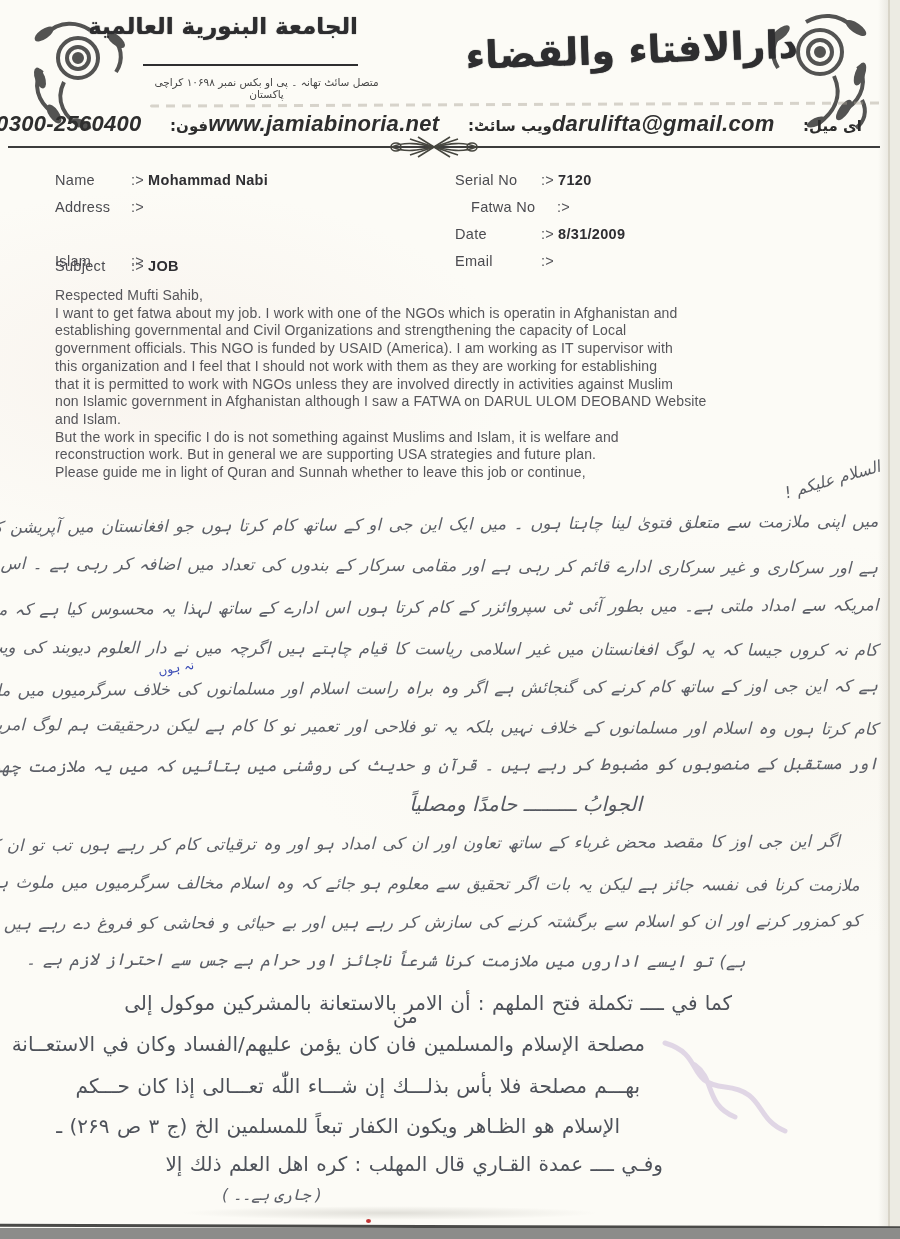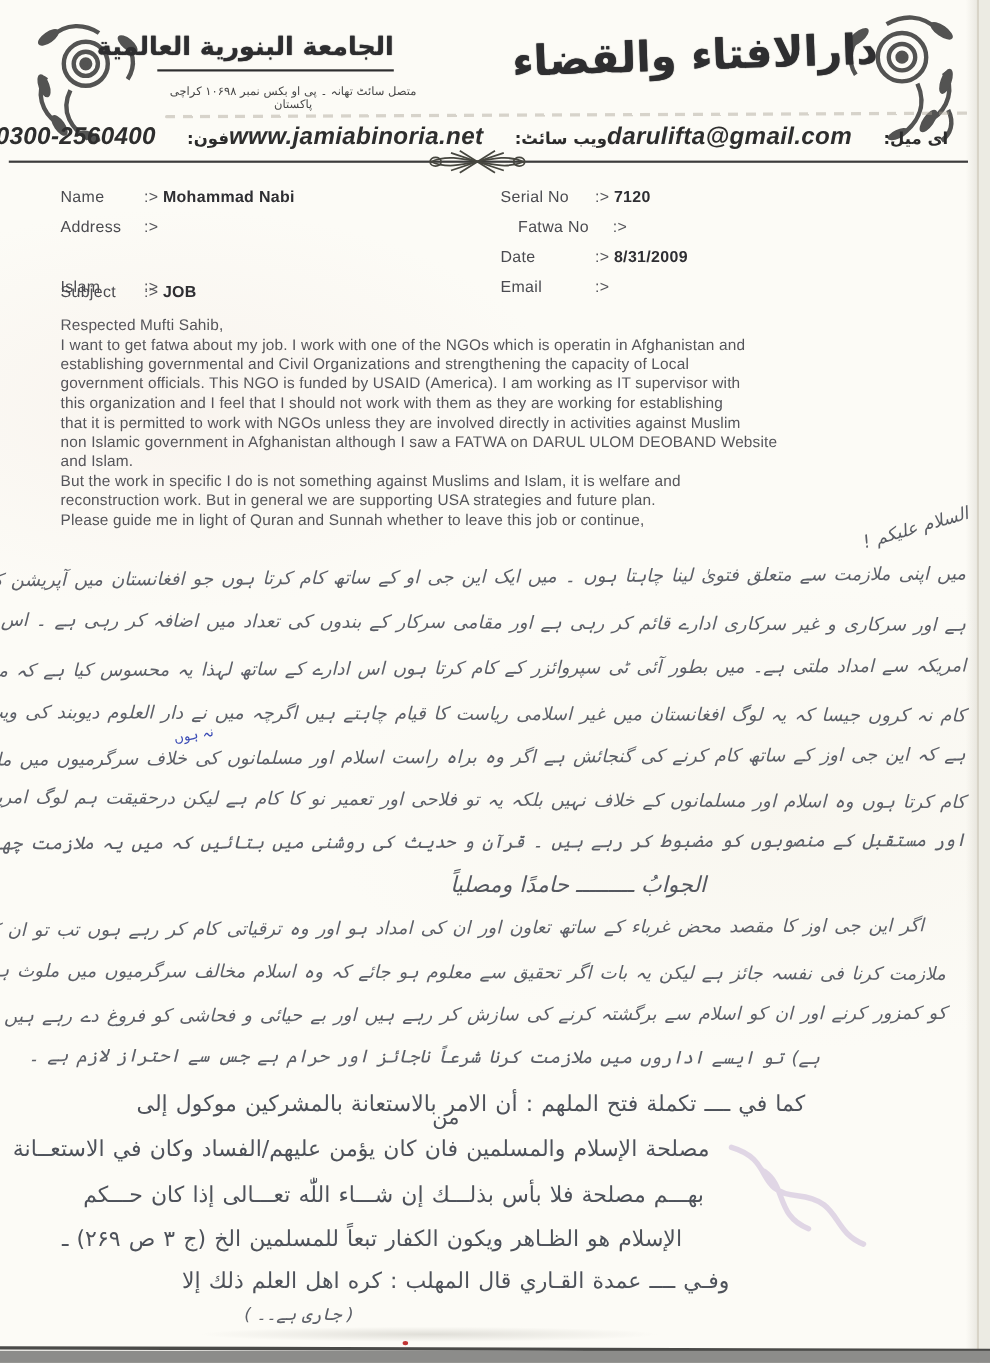--- a/index.html
+++ b/index.html
@@ -4,23 +4,23 @@
 <style>
   html,body{margin:0;padding:0;}
   body{width:900px;height:1239px;font-family:"Liberation Sans",sans-serif;background:#d8d7d2;}
   #page{position:relative;width:900px;height:1239px;overflow:hidden;
         background:
           radial-gradient(ellipse 500px 260px at 18% 30%, rgba(246,238,232,.55), transparent 70%),
           radial-gradient(ellipse 600px 300px at 80% 60%, rgba(245,242,233,.5), transparent 70%),
           #fcfbf6;}
   
   .ornament{position:absolute;opacity:.88;}
-  .org-title{position:absolute;left:143px;top:30px;width:215px;text-align:center;
+  .org-title{position:absolute;left:143px;top:13px;width:215px;text-align:center;
       font-family:"DejaVu Sans",sans-serif;font-weight:bold;font-size:23px;color:#2d2d2f;
-      direction:rtl;white-space:nowrap;border-bottom:2px solid #2e2e30;padding-bottom:7px;
+      direction:rtl;white-space:nowrap;border-bottom:2px solid #2e2e30;padding-bottom:25px;
       text-shadow:0 0 1px #2d2d2f;}
   .org-address{position:absolute;left:149px;top:76px;width:235px;text-align:center;
       font-family:"DejaVu Sans",sans-serif;font-size:10.5px;color:#474747;direction:rtl;}
   .dept-title{position:absolute;left:478px;top:28px;width:320px;text-align:center;
       font-family:"DejaVu Sans",sans-serif;font-weight:bold;font-size:38px;color:#2e2e30;
       direction:rtl;white-space:nowrap;transform:rotate(-2deg);text-shadow:0 0 1px #2e2e30;}
   .scribble{position:absolute;left:150px;top:103px;width:730px;height:3px;opacity:.45;
       background:repeating-linear-gradient(90deg,#a9a295 0 9px,transparent 9px 16px);
       transform:rotate(-.25deg);border-radius:2px;}
   .contact{position:absolute;left:100px;top:111px;width:762px;height:24px;direction:rtl;

